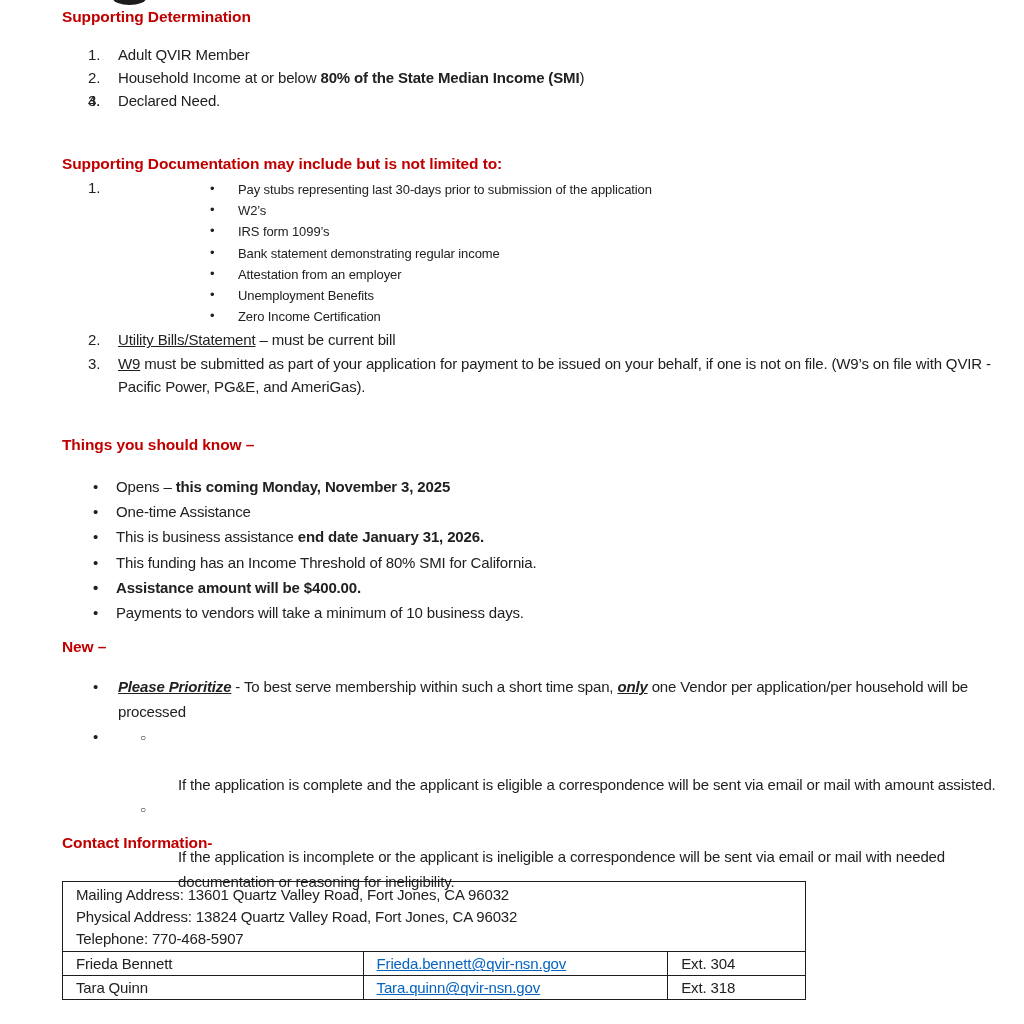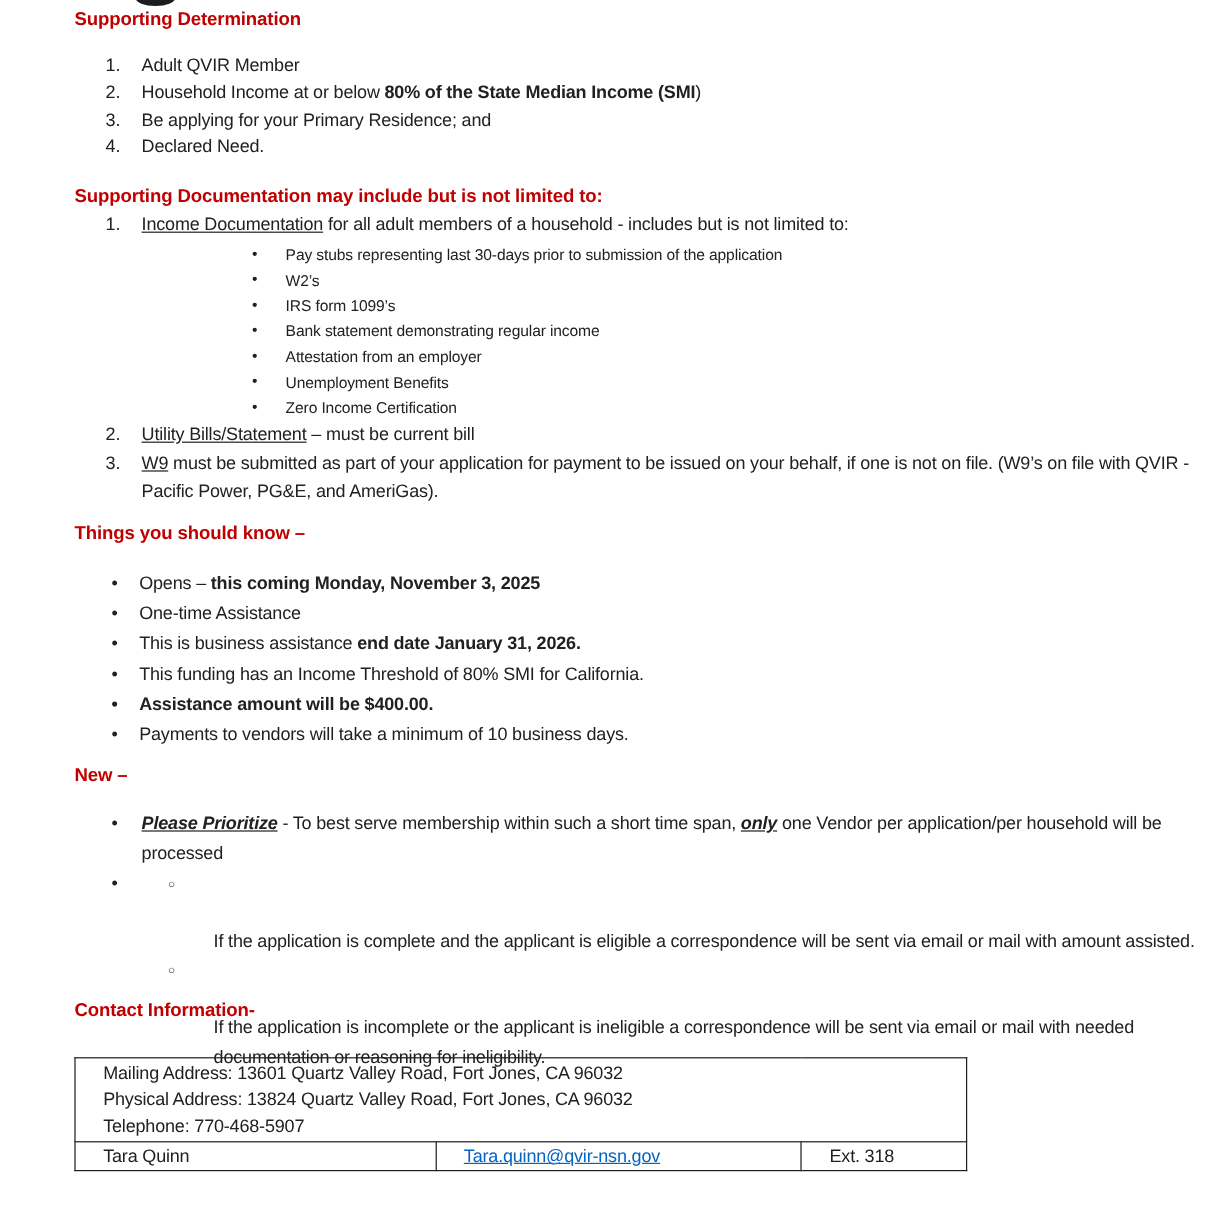--- a/index.html
+++ b/index.html
@@ -22,21 +22,21 @@
   .smk{position:absolute;left:148px;top:-1px;font-size:13px;}
   
   .orow{position:relative;padding-left:116px;line-height:24.8px;}
   .omk{position:absolute;left:78px;top:1px;font-size:10px;line-height:24.8px;}
   .wrapnarrow{max-width:900px;}
   .wrapnew{max-width:905px;}
   .wrapo{max-width:855px;margin-top:48px;}
   .frag{position:absolute;left:113px;top:-3px;width:33px;height:8px;background:#1c1c1c;border-radius:0 0 55% 55%/0 0 90% 90%;}
   
   table.ct{border-collapse:collapse;width:744px;table-layout:fixed;}
-  table.ct td{border:1.5px solid #1d1d1d;padding:2px 8px 2px 23px;vertical-align:middle;font-size:15px;}
+  table.ct td{border:1.5px solid #1d1d1d;padding:2px 8px 2px 13px;vertical-align:middle;font-size:15px;}
   td.addr{line-height:21.8px;padding-top:4px;padding-bottom:4px;}
   .c1{width:288px;} .c2{width:292px;} .c3{width:132px;}
   a.em{color:#0563C1;text-decoration:underline;cursor:pointer;}
   td.crow{height:19px;}
 </style>
 </head>
 <body>
 
 <div class="doc">
 
@@ -48,34 +48,32 @@
     <div class="nrow">
       <span class="nmk">1.</span>
       <span><span>Adult QVIR Member</span></span>
     </div>
     <div class="nrow">
       <span class="nmk">2.</span>
       <span><span>Household Income at or below </span><span style="font-weight: 700;">80% of the State Median Income (SMI</span><span>)</span></span>
     </div>
     <div class="nrow">
       <span class="nmk">3.</span>
-      <span><span>Be applying for your Primary Residence; and</span></span>
     </div>
     <div class="nrow">
       <span class="nmk">4.</span>
       <span><span>Declared Need.</span></span>
     </div>
   </div>
 
   <h2 class="rh sec" style="top:155px">Supporting Documentation may include but is not limited to:</h2>
 
   <div class="sec" style="top:177px;width:948px">
     <div class="nrow">
       <span class="nmk">1.</span>
-      <span><span style="text-decoration: underline;">Income Documentation</span><span> for all adult members of a household - includes but is not limited to:</span></span>
     </div>
     <div style="margin-top:2px">
       <div class="srow"><span class="smk">•</span><span>Pay stubs representing last 30-days prior to submission of the application</span></div>
       <div class="srow"><span class="smk">•</span><span>W2’s</span></div>
       <div class="srow"><span class="smk">•</span><span>IRS form 1099’s</span></div>
       <div class="srow"><span class="smk">•</span><span>Bank statement demonstrating regular income</span></div>
       <div class="srow"><span class="smk">•</span><span>Attestation from an employer</span></div>
       <div class="srow"><span class="smk">•</span><span>Unemployment Benefits</span></div>
       <div class="srow"><span class="smk">•</span><span>Zero Income Certification</span></div>
     </div>
@@ -130,20 +128,25 @@
       </colgroup>
     <tbody>
       <tr>
         <td class="addr" colspan="3">
           <div>Mailing Address: 13601 Quartz Valley Road, Fort Jones, CA 96032</div>
           <div>Physical Address: 13824 Quartz Valley Road, Fort Jones, CA 96032</div>
           <div>Telephone: 770-468-5907</div>
         </td>
       </tr>
       <tr>
+        <td class="crow">Frieda Bennett</td>
+        <td class="crow"><a class="em">Frieda.bennett@qvir-nsn.gov</a></td>
+        <td class="crow">Ext. 304</td>
+      </tr>
+      <tr>
         <td class="crow">Tara Quinn</td>
         <td class="crow"><a class="em">Tara.quinn@qvir-nsn.gov</a></td>
         <td class="crow">Ext. 318</td>
       </tr>
     </tbody>
   </table>
 
 </div>
 
 </body></html>

